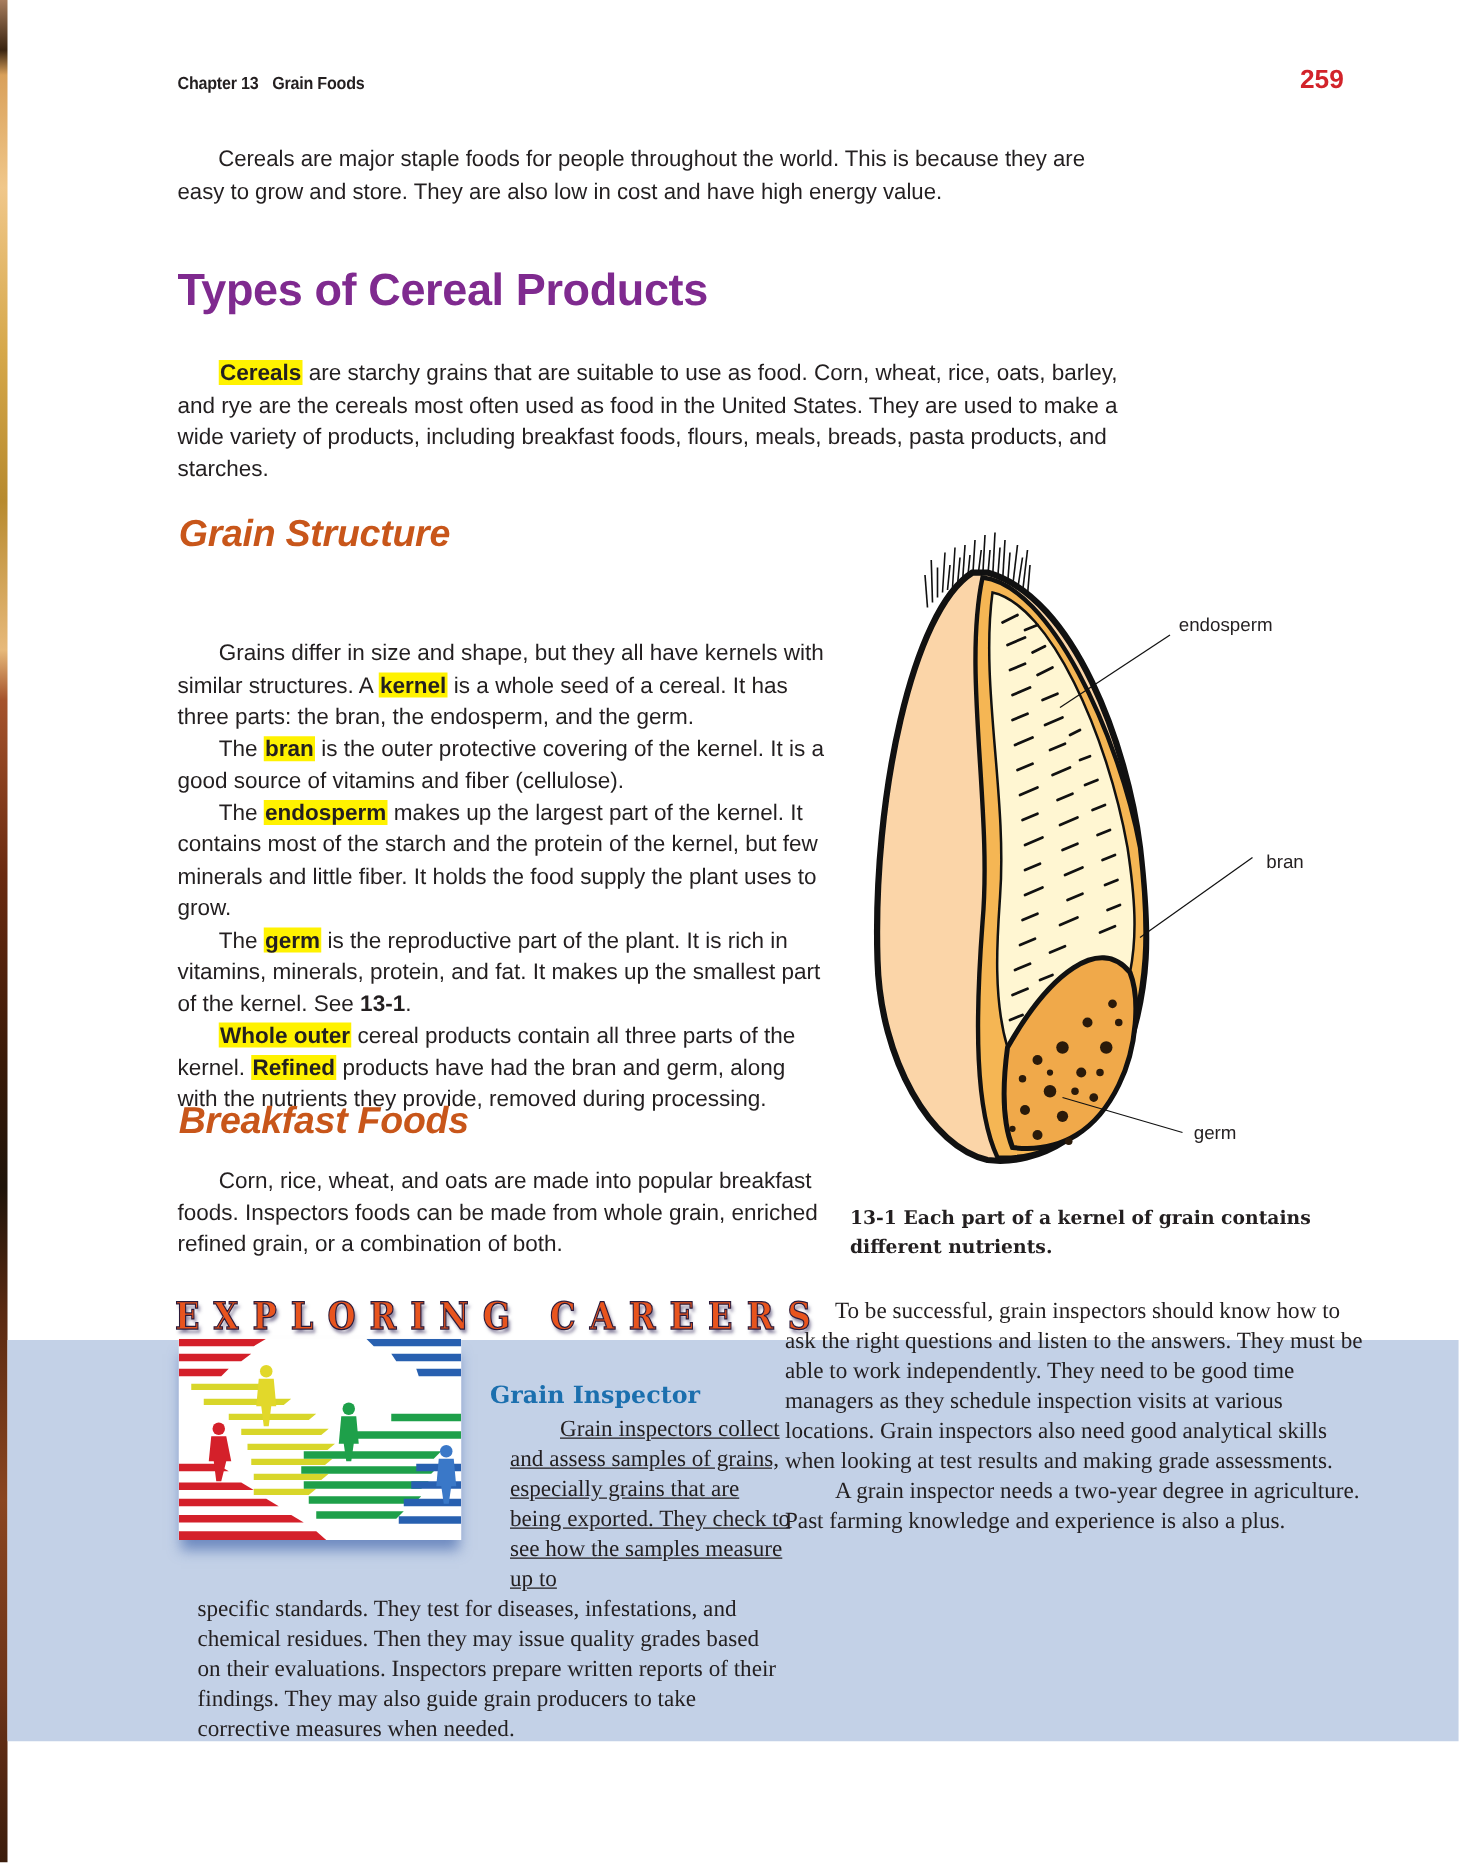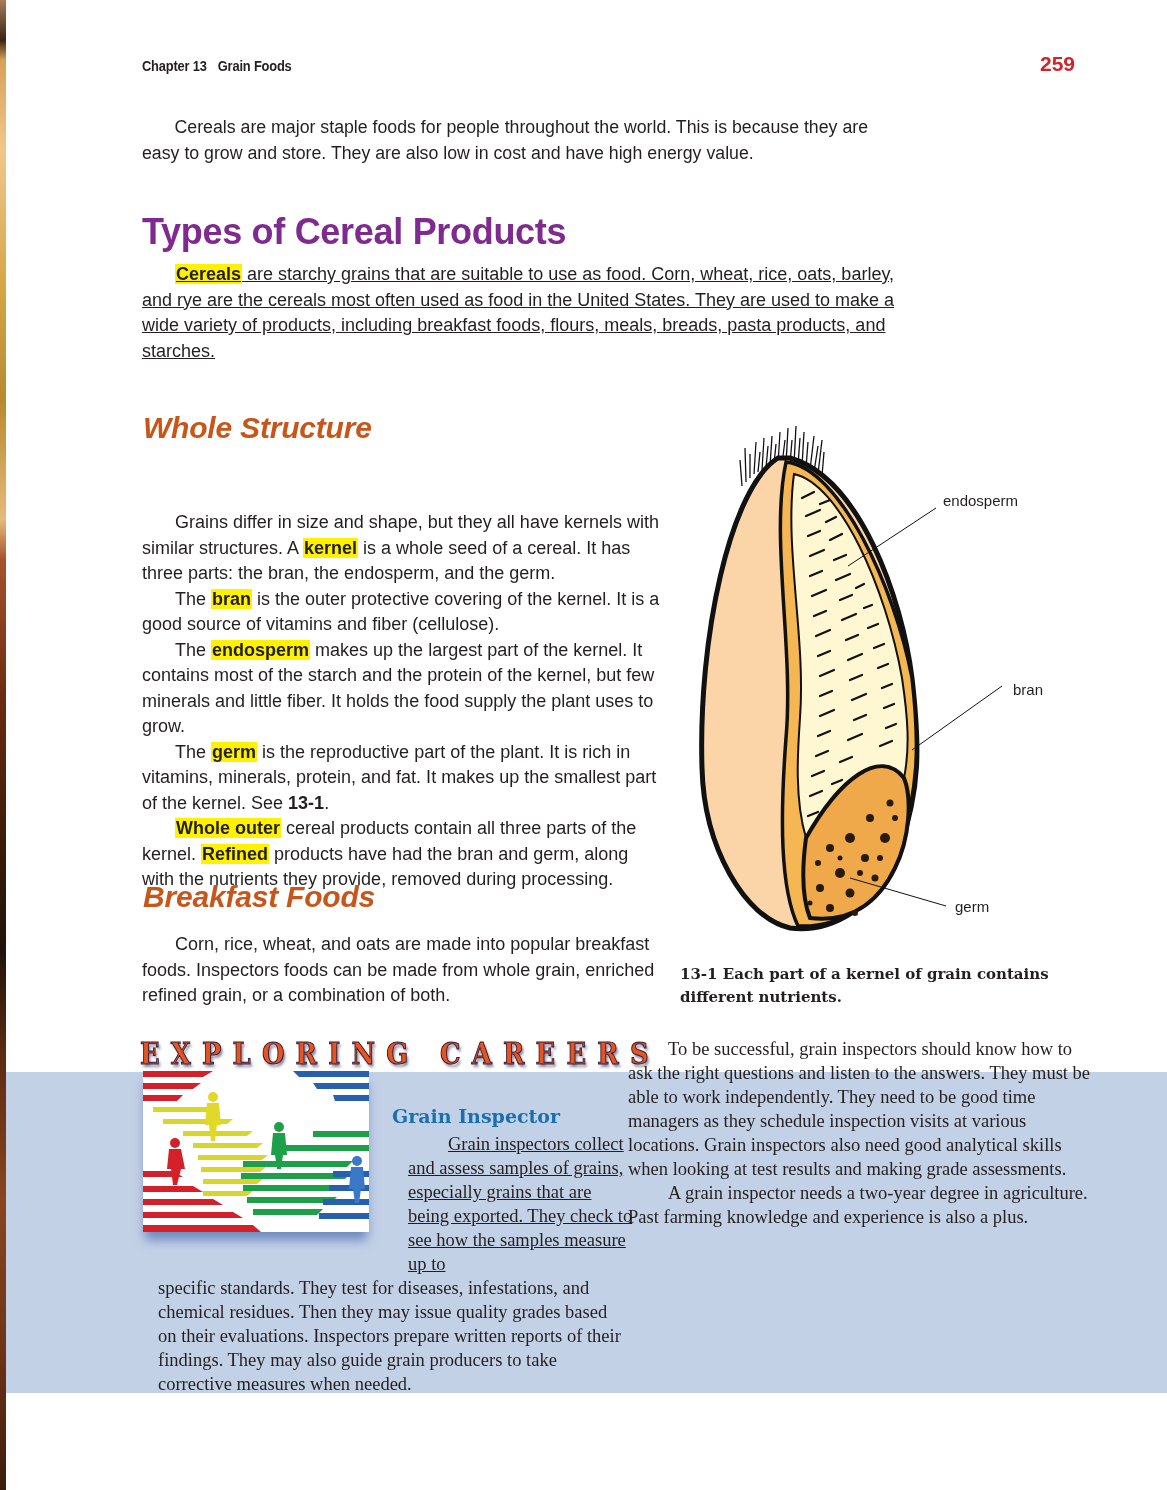--- a/index.html
+++ b/index.html
@@ -23,21 +23,21 @@
   .page-num {
     left: 1040px; top: 52px; font-size: 21px; font-weight: bold; color: #d2232a;
   }
   .body-text { font-size: 18px; line-height: 25.5px; color: #231f20; }
   .indent { text-indent: 33px; margin: 0; }
   .intro { left: 142px; top: 115px; width: 780px; transform: scaleX(0.985); transform-origin: left top; }
   .h1 {
     left: 142px; top: 211px; font-size: 36px; font-weight: bold; color: #7f2a8f; margin: 0;
     letter-spacing: -0.3px;
   }
-  .p-cereals { left: 142px; top: 262px; width: 770px; text-decoration: underline; }
+  .p-cereals { left: 142px; top: 286px; width: 770px; }
   .h2 {
     font-size: 30px; font-weight: bold; font-style: italic; color: #c8561a; margin: 0;
     letter-spacing: -0.2px;
   }
   .h2-grain { left: 143px; top: 411px; }
   .h2-breakfast { left: 143px; top: 880px; }
   .col-left { left: 142px; top: 464px; width: 520px; margin-top: 46px; }
   .p-breakfast { left: 142px; top: 932px; width: 515px; }
   .hl { background: #fff200; font-weight: bold; padding: 0 1px; }
   b.ref { font-weight: bold; }
@@ -84,21 +84,21 @@
 <div class="abs running-head">
   <span>Chapter 13</span><span class="gap"></span><span>Grain Foods</span>
 </div>
 <div class="abs page-num">259</div>
 
 <p class="abs body-text indent intro">Cereals are major staple foods for people throughout the world. This is because they are easy to grow and store. They are also low in cost and have high energy value.</p>
 
 <h1 class="abs h1">Types of Cereal Products</h1>
 <p class="abs body-text indent p-cereals"><span class="hl">Cereals</span><span> are starchy grains that are suitable to use as food. Corn, wheat, rice, oats, barley, and rye are the cereals most often used as food in the United States. They are used to make a wide variety of products, including breakfast foods, flours, meals, breads, pasta products, and starches.</span></p>
 
-<h2 class="abs h2 h2-grain">Whole Structure</h2>
+<h2 class="abs h2 h2-grain">Grain Structure</h2>
 <div class="abs body-text col-left">
   <p class="indent"><span>Grains differ in size and shape, but they all have kernels with similar structures. A </span><span class="hl">kernel</span><span> is a whole seed of a cereal. It has three parts: the bran, the endosperm, and the germ.</span></p>
   <p class="indent"><span>The </span><span class="hl">bran</span><span> is the outer protective covering of the kernel. It is a good source of vitamins and fiber (cellulose).</span></p>
   <p class="indent"><span>The </span><span class="hl">endosperm</span><span> makes up the largest part of the kernel. It contains most of the starch and the protein of the kernel, but few minerals and little fiber. It holds the food supply the plant uses to grow.</span></p>
   <p class="indent"><span>The </span><span class="hl">germ</span><span> is the reproductive part of the plant. It is rich in vitamins, minerals, protein, and fat. It makes up the smallest part of the kernel. See </span><b class="ref">13-1</b><span>.</span></p>
   <p class="indent"><span class="hl">Whole outer</span><span> cereal products contain all three parts of the kernel. </span><span class="hl">Refined</span><span> products have had the bran and germ, along with the nutrients they provide, removed during processing.</span></p>
 </div>
 
 <h2 class="abs h2 h2-breakfast">Breakfast Foods</h2>
 <p class="abs body-text indent p-breakfast">Corn, rice, wheat, and oats are made into popular breakfast foods. Inspectors foods can be made from whole grain, enriched refined grain, or a combination of both.</p>

